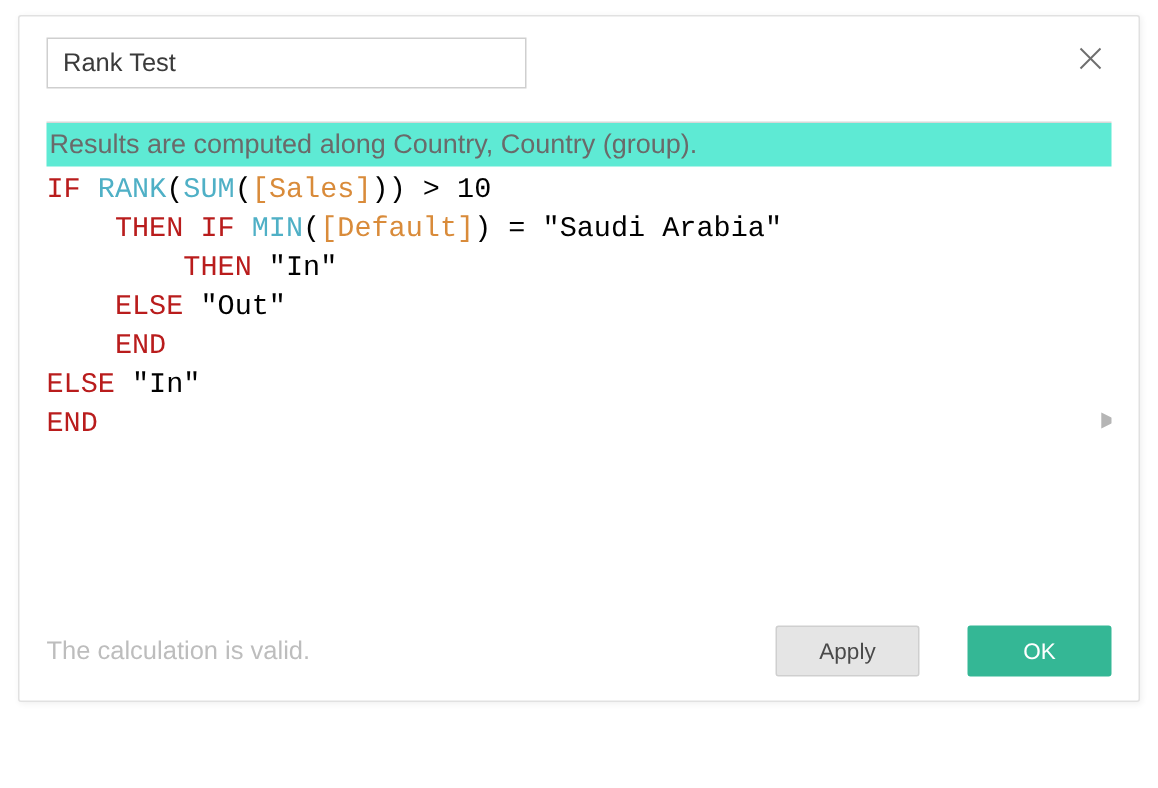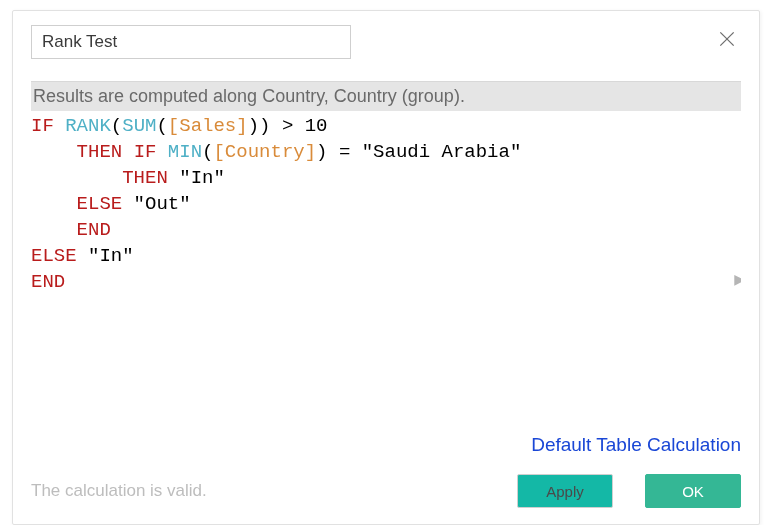--- a/index.html
+++ b/index.html
@@ -3,21 +3,21 @@
 <meta charset="utf-8">
 <style>
   * { box-sizing: border-box; }
   html, body {
     margin: 0; padding: 0;
     width: 772px; height: 525px;
     font-family: "Segoe UI", "Helvetica Neue", Arial, sans-serif;
     background: #fff;
   }
   .wrap {
-    width: 772px; height: 525px;
+    width: 772px; height: 468px;
     padding: 10px 12px 0 12px;
     display: flex; flex-direction: column;
     position: relative;
   }
   .dialog {
     background: #fff;
     border: 1px solid #e1e1e1;
     border-radius: 2px;
     box-shadow: 1px 1px 4px rgba(0,0,0,0.06);
     display: flex; flex-direction: column;
@@ -44,21 +44,21 @@
     display: flex; align-items: center; justify-content: center;
     cursor: pointer;
     color: #6e6e6e;
   }
   .close-btn svg { width: 20px; height: 20px; }
   .divider {
     margin-top: 22px;
     border-top: 1px solid #d8d8d8;
   }
   .results-banner {
-    background: #e5e5e5;
+    background: #5eead4;
     padding: 4px 2px 4px 2px;
     font-size: 18px;
     color: #6a6a6a;
     margin-top: 0;
   }
   .code-area {
     flex: 1;
     position: relative;
     overflow: hidden;
     padding-top: 2px;
@@ -104,21 +104,21 @@
   }
   button.btn {
     height: 34px;
     min-width: 96px;
     border-radius: 2px;
     font-size: 15px;
     cursor: pointer;
     padding: 0 14px;
   }
   .btn-apply {
-    background: #14b8a6;
+    background: #e5e5e5;
     border: 1px solid #cfcfcf;
     color: #4a4a4a;
   }
   .btn-ok {
     background: #34b795;
     border: 1px solid #34b795;
     color: #fff;
   }
 </style>
 </head>
@@ -136,32 +136,29 @@
         </svg>
       </div>
     </div>
 
     <div class="divider"></div>
 
     <div class="results-banner">Results are computed along Country, Country (group).</div>
 
     <div class="code-area">
       <pre class="code" id="code-pre"><span class="kw">IF</span> <span class="func">RANK</span>(<span class="func">SUM</span>(<span class="fld">[Sales]</span>)) &gt; 10
-    <span class="kw">THEN</span> <span class="kw">IF</span> <span class="func">MIN</span>(<span class="fld">[Country]</span>) = "Saudi Arabia"
+    <span class="kw">THEN</span> <span class="kw">IF</span> <span class="func">MIN</span>(<span class="fld">[Default]</span>) = "Saudi Arabia"
         <span class="kw">THEN</span> "In"
     <span class="kw">ELSE</span> "Out"
     <span class="kw">END</span>
 <span class="kw">ELSE</span> "In"
 <span class="kw">END</span></pre>
       <div class="expand-caret">▶</div>
     </div>
 
-    <div class="link-row">
-      <a class="link">Default Table Calculation</a>
-    </div>
 
     <div class="footer">
       <span class="status">The calculation is valid.</span>
       <button class="btn btn-apply">Apply</button>
       <button class="btn btn-ok">OK</button>
     </div>
 
   </div>
 </div>
 

